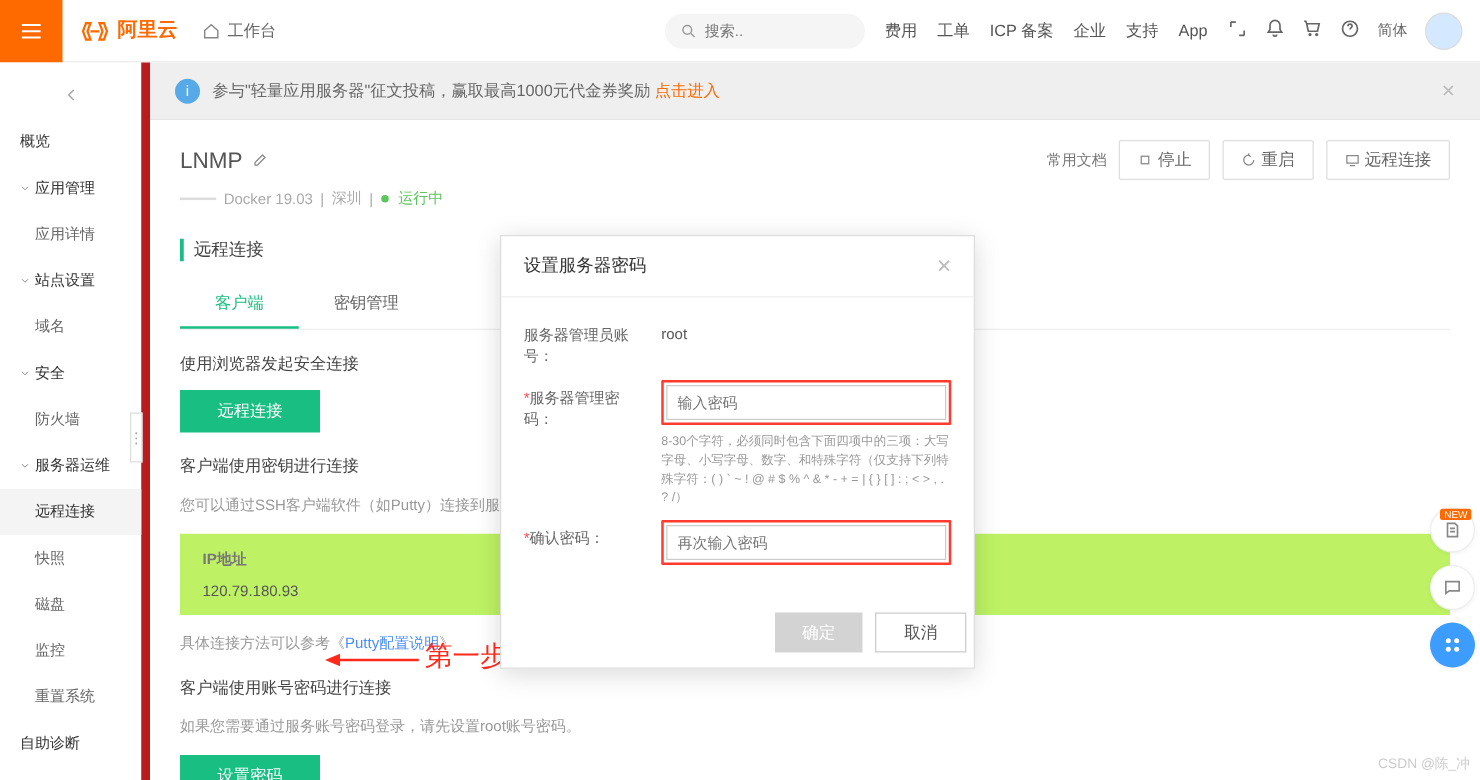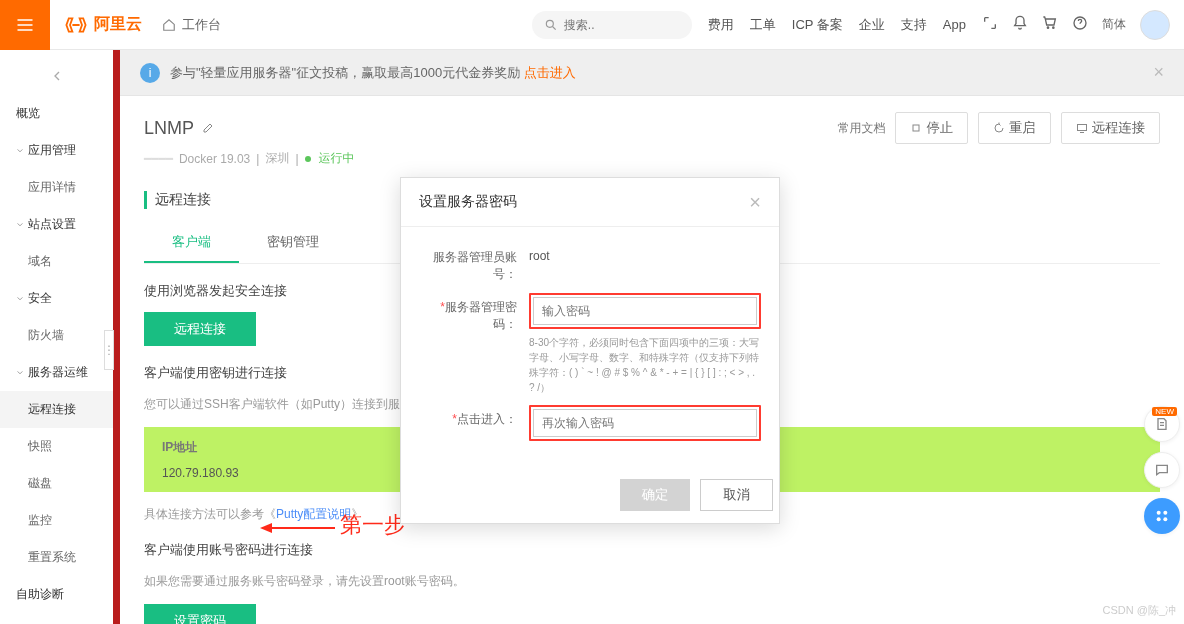--- a/index.html
+++ b/index.html
@@ -51,27 +51,27 @@
 .tab{padding:10px 28px;font-size:13px;color:#666;cursor:pointer}
 .tab.active{color:#19be82;border-bottom:2px solid #19be82}
 .sec-sub{font-size:13px;color:#444;margin:18px 0 12px}
 .btn-green{background:#19be82;color:#fff;border:0;padding:8px 30px;font-size:13px;cursor:pointer}
 .desc-gray{color:#999;font-size:12px;margin:14px 0}
 .ip-box{background:#bef264;padding:12px 18px;margin-top:6px}
 .ip-label{color:#777;font-weight:600;margin-bottom:10px}
 .ip-val{color:#555}
 .link-blue{color:#4b8df8;cursor:pointer}
 
-.modal-overlay{position:absolute;left:400px;top:177px;width:380px;background:#fff;border:1px solid #ddd;box-shadow:0 4px 20px rgba(0,0,0,.15);z-index:100}
+.modal-overlay{position:absolute;left:400px;top:188px;width:380px;background:#fff;border:1px solid #ddd;box-shadow:0 4px 20px rgba(0,0,0,.15);z-index:100}
 .modal-head{padding:14px 18px;border-bottom:1px solid #eee;display:flex;align-items:center}
 .modal-title{font-size:14px;color:#333}
 .modal-close{margin-left:auto;color:#bbb;font-size:20px;cursor:pointer;line-height:1}
 .modal-body{padding:16px 18px}
 .form-row{display:flex;align-items:flex-start;margin-bottom:10px}
-.form-label{width:110px;text-align:right;color:#666;padding-right:12px;padding-top:6px}
+.form-label{width:110px;color:#666;padding-right:12px;padding-top:6px}
 .req{color:#ff4d4f}
 .form-ctrl{flex:1}
 .form-ctrl .static{padding-top:6px;color:#555}
 .hi-box{border:2px solid #ff3b30;padding:2px;border-radius:1px}
 .form-ctrl input{width:100%;height:28px;border:1px solid #ccc;padding:0 8px;font-size:12px;outline:0}
 .hint{color:#999;font-size:10px;line-height:1.5;margin-top:6px}
 .modal-foot{display:flex;justify-content:flex-end;gap:10px;padding:12px 6px;border-top:0}
 .btn-gray{background:#d3d3d3;color:#fff;border:0;padding:6px 22px;cursor:pointer}
 .btn-white{background:#fff;border:1px solid #ccc;color:#555;padding:6px 22px;cursor:pointer}
 
@@ -290,21 +290,21 @@
         </div>
     </div>
     <div class="form-row">
       <div class="form-label"><span class="req">*</span><span>服务器管理密码：</span></div>
       <div class="form-ctrl">
         <div class="hi-box"><input type="password" placeholder="输入密码" style=""></div>
         <div class="hint">8-30个字符，必须同时包含下面四项中的三项：大写字母、小写字母、数字、和特殊字符（仅支持下列特殊字符：( ) ` ~ ! @ # $ % ^ &amp; * - + = | { } [ ] : ; &lt; &gt; , . ? /）</div>
       </div>
     </div>
     <div class="form-row">
-      <div class="form-label"><span class="req">*</span><span>点击进入：</span></div>
+      <div class="form-label"><span class="req">*</span><span>确认密码：</span></div>
       <div class="form-ctrl">
         <div class="hi-box"><input type="password" placeholder="再次输入密码" style=""></div>
       </div>
     </div>
   </div>
   <div class="modal-foot">
     <button class="btn-gray">确定</button>
     <button class="btn-white">取消</button>
   </div>
 </div>

